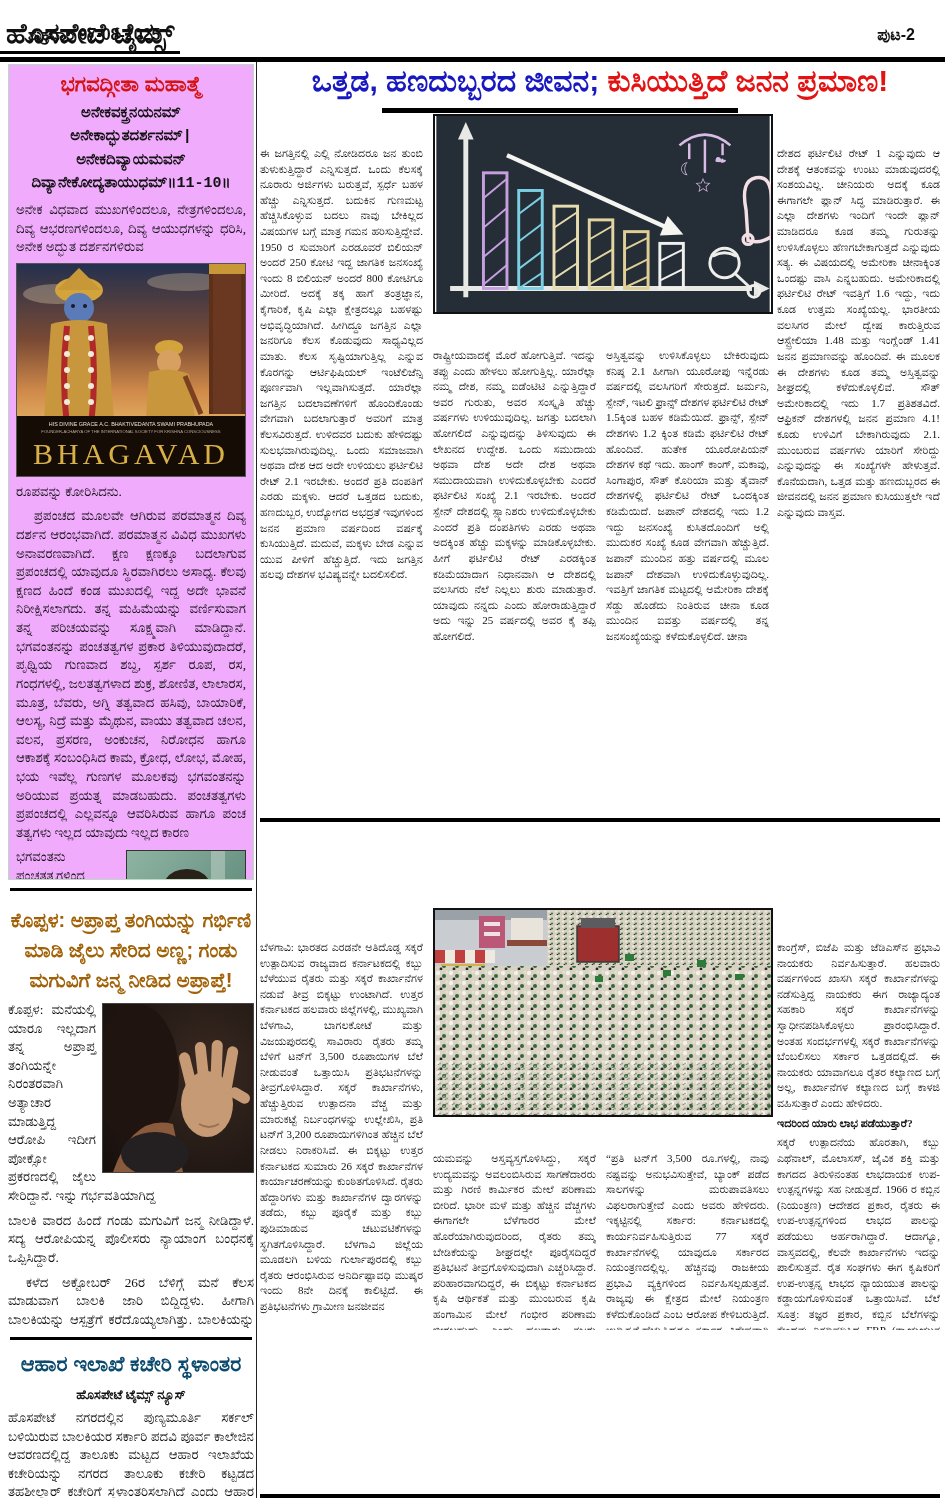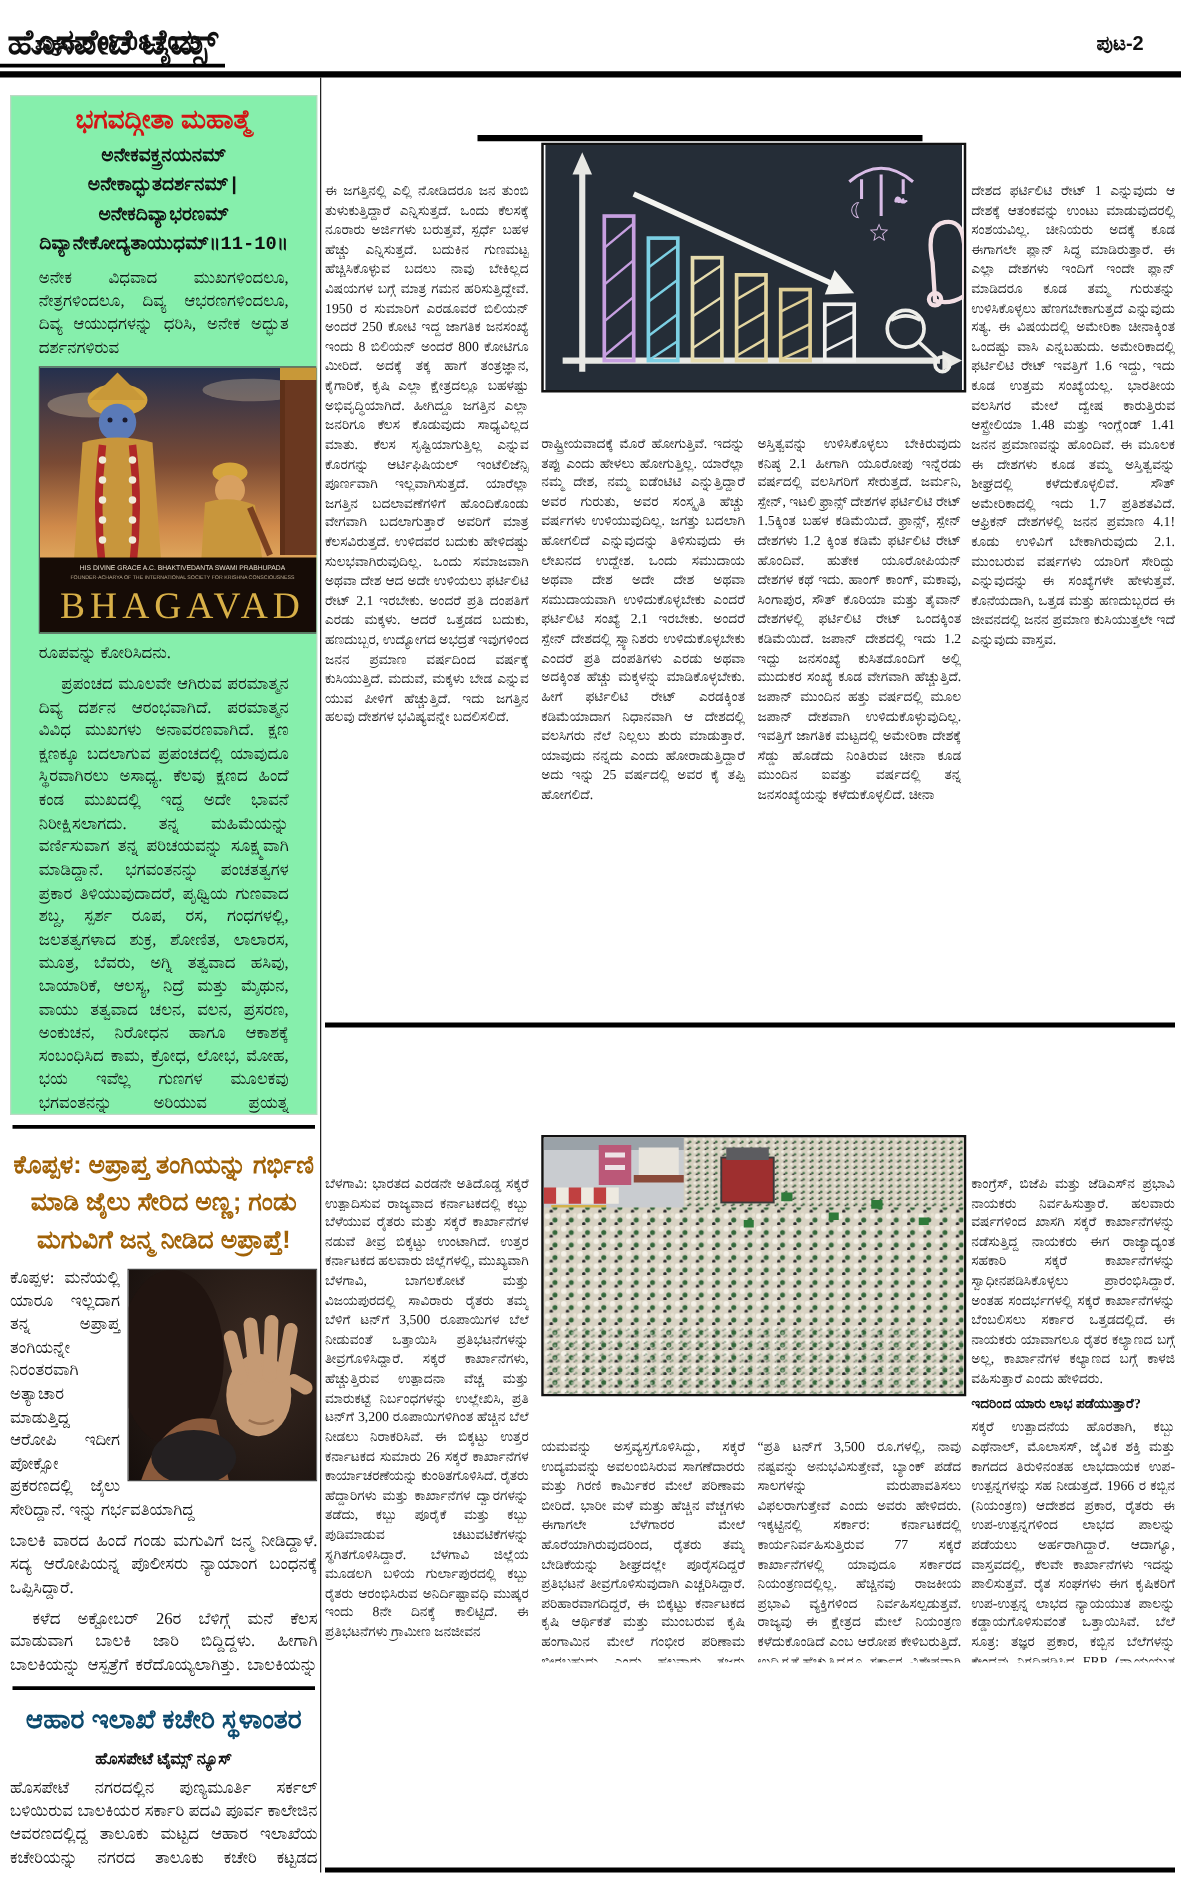--- a/index.html
+++ b/index.html
@@ -10,21 +10,21 @@
   .hdr{position:absolute;left:0;top:0;width:945px;height:57px;border-bottom:5px solid #000;}
   .hdr-date{position:absolute;left:28px;top:26px;font-weight:bold;font-size:16px;}
   .hdr-title{position:absolute;left:0;right:0;top:18px;text-align:left;font-weight:bold;
              font-size:28px;}
   .hdr-title span{border-bottom:3px solid #000;padding:0 6px 2px;}
   .hdr-page{position:absolute;right:30px;top:26px;font-weight:bold;font-size:16px;}
   
   .vrule{position:absolute;left:256px;top:62px;width:1px;height:1436px;background:#222;}
   
   .leftcol{position:absolute;left:8px;top:64px;width:246px;height:1434px;overflow:hidden;}
-  .gita{background:#86efac;border:1px solid #bcd9c4;padding:5px 22px;height:816px;overflow:hidden;box-sizing:border-box;margin-top:12px;}
+  .gita{background:#f0abfc;border:1px solid #bcd9c4;padding:5px 7px;height:816px;overflow:hidden;box-sizing:border-box;}
   .gita-title{color:#d31414;font-weight:bold;font-size:21px;text-align:center;margin:2px 0 6px;}
   .gita-verse{font-weight:bold;font-size:15px;text-align:center;line-height:1.55;font-family:Liberation Mono, monospace;}
   .btxt{font-size:13.3px;line-height:1.4;text-align:justify;margin:6px 0 0;}
   .btxt.ind{text-indent:18px;}
   .gita-img{width:228px;height:212px;border:1px solid #555;margin:6px auto 4px;display:block;}
   .auth-fig{float:right;width:120px;margin:2px 0 2px 6px;}
   .auth-img{width:118px;height:132px;border:1px solid #333;display:block;}
   .divider{height:3px;background:#000;margin:8px 2px;}
   .kop-head{color:#a16207;font-weight:bold;font-size:20px;line-height:1.5;text-align:center;margin:6px 2px;}
   .kop-img{float:right;width:150px;height:168px;border:1px solid #444;margin:2px 0 4px 6px;}
@@ -67,21 +67,21 @@
   <div class="hdr-page">ಪುಟ-2</div>
 </div>
 <div class="vrule"></div>
 
 <div class="leftcol">
 
   <div class="gita">
     <div class="gita-title sans">ಭಗವದ್ಗೀತಾ ಮಹಾತ್ಮೆ</div>
     <div class="gita-verse">ಅನೇಕವಕ್ತ್ರನಯನಮ್</div>
     <div class="gita-verse">ಅನೇಕಾದ್ಭುತದರ್ಶನಮ್|</div>
-    <div class="gita-verse">ಅನೇಕದಿವ್ಯಾಭರಣಮ್</div>
+    <div class="gita-verse">ಅನೇಕದಿವ್ಯಾಯಮವನ್</div>
     <div class="gita-verse">ದಿವ್ಯಾನೇಕೋದ್ಯತಾಯುಧಮ್॥11-10॥</div>
     <p class="btxt">ಅನೇಕ ವಿಧವಾದ ಮುಖಗಳಿಂದಲೂ, ನೇತ್ರಗಳಿಂದಲೂ, ದಿವ್ಯ ಆಭರಣಗಳಿಂದಲೂ, ದಿವ್ಯ ಆಯುಧಗಳನ್ನು ಧರಿಸಿ, ಅನೇಕ ಅದ್ಭುತ ದರ್ಶನಗಳಿರುವ</p>
 
     <svg class="gita-img" viewBox="0 0 228 212">
       <defs>
         <linearGradient id="sky" x1="0" y1="0" x2="0" y2="1">
           <stop offset="0" stop-color="#24304e"></stop>
             <stop offset="0.45" stop-color="#7a4a34"></stop>
           <stop offset="0.75" stop-color="#d08a4a"></stop>
             <stop offset="1" stop-color="#e8b868"></stop>
@@ -207,20 +207,23 @@
   <div class="food">
     <div class="food-head sans">ಆಹಾರ ಇಲಾಖೆ ಕಚೇರಿ ಸ್ಥಳಾಂತರ</div>
     <div class="byline">ಹೊಸಪೇಟೆ ಟೈಮ್ಸ್ ನ್ಯೂಸ್</div>
     <p class="btxt">ಹೊಸಪೇಟೆ ನಗರದಲ್ಲಿನ ಪುಣ್ಯಮೂರ್ತಿ ಸರ್ಕಲ್ ಬಳಿಯಿರುವ ಬಾಲಕಿಯರ ಸರ್ಕಾರಿ ಪದವಿ ಪೂರ್ವ ಕಾಲೇಜಿನ ಆವರಣದಲ್ಲಿದ್ದ ತಾಲೂಕು ಮಟ್ಟದ ಆಹಾರ ಇಲಾಖೆಯ ಕಚೇರಿಯನ್ನು ನಗರದ ತಾಲೂಕು ಕಚೇರಿ ಕಟ್ಟಡದ ತಹಶೀಲ್ದಾರ್ ಕಚೇರಿಗೆ ಸ್ಥಳಾಂತರಿಸಲಾಗಿದೆ ಎಂದು ಆಹಾರ ಇಲಾಖೆಯ ಶಿರಸ್ತೇದಾರರು ಪ್ರಕಟಣೆಯಲ್ಲಿ ತಿಳಿಸಿದ್ದಾರೆ.</p>
   </div>
 
 </div>
 
 <div class="rightcol">
 
+  <div class="main-head sans">
+    <span class="hl-blue">ಒತ್ತಡ, ಹಣದುಬ್ಬರದ ಜೀವನ; </span><span class="hl-red">ಕುಸಿಯುತ್ತಿದೆ ಜನನ ಪ್ರಮಾಣ!</span>
+  </div>
   <div class="head-rule"></div>
 
   <div class="art1">
     <div class="col c1">ಈ ಜಗತ್ತಿನಲ್ಲಿ ಎಲ್ಲಿ ನೋಡಿದರೂ ಜನ ತುಂಬಿ ತುಳುಕುತ್ತಿದ್ದಾರೆ ಎನ್ನಿಸುತ್ತದೆ. ಒಂದು ಕೆಲಸಕ್ಕೆ ನೂರಾರು ಅರ್ಜಿಗಳು ಬರುತ್ತವೆ, ಸ್ಪರ್ಧೆ ಬಹಳ ಹೆಚ್ಚು ಎನ್ನಿಸುತ್ತದೆ. ಬದುಕಿನ ಗುಣಮಟ್ಟ ಹೆಚ್ಚಿಸಿಕೊಳ್ಳುವ ಬದಲು ನಾವು ಬೇಕಿಲ್ಲದ ವಿಷಯಗಳ ಬಗ್ಗೆ ಮಾತ್ರ ಗಮನ ಹರಿಸುತ್ತಿದ್ದೇವೆ. 1950 ರ ಸುಮಾರಿಗೆ ಎರಡೂವರೆ ಬಿಲಿಯನ್ ಅಂದರೆ 250 ಕೋಟಿ ಇದ್ದ ಜಾಗತಿಕ ಜನಸಂಖ್ಯೆ ಇಂದು 8 ಬಿಲಿಯನ್ ಅಂದರೆ 800 ಕೋಟಿಗೂ ಮೀರಿದೆ. ಅದಕ್ಕೆ ತಕ್ಕ ಹಾಗೆ ತಂತ್ರಜ್ಞಾನ, ಕೈಗಾರಿಕೆ, ಕೃಷಿ ಎಲ್ಲಾ ಕ್ಷೇತ್ರದಲ್ಲೂ ಬಹಳಷ್ಟು ಅಭಿವೃದ್ಧಿಯಾಗಿದೆ. ಹೀಗಿದ್ದೂ ಜಗತ್ತಿನ ಎಲ್ಲಾ ಜನರಿಗೂ ಕೆಲಸ ಕೊಡುವುದು ಸಾಧ್ಯವಿಲ್ಲದ ಮಾತು. ಕೆಲಸ ಸೃಷ್ಟಿಯಾಗುತ್ತಿಲ್ಲ ಎನ್ನುವ ಕೊರಗನ್ನು ಆರ್ಟಿಫಿಷಿಯಲ್ ಇಂಟೆಲಿಜೆನ್ಸಿ ಪೂರ್ಣವಾಗಿ ಇಲ್ಲವಾಗಿಸುತ್ತದೆ. ಯಾರೆಲ್ಲಾ ಜಗತ್ತಿನ ಬದಲಾವಣೆಗಳಿಗೆ ಹೊಂದಿಕೊಂಡು ವೇಗವಾಗಿ ಬದಲಾಗುತ್ತಾರೆ ಅವರಿಗೆ ಮಾತ್ರ ಕೆಲಸವಿರುತ್ತದೆ. ಉಳಿದವರ ಬದುಕು ಹೇಳಿದಷ್ಟು ಸುಲಭವಾಗಿರುವುದಿಲ್ಲ. ಒಂದು ಸಮಾಜವಾಗಿ ಅಥವಾ ದೇಶ ಆದ ಅದೇ ಉಳಿಯಲು ಫರ್ಟಿಲಿಟಿ ರೇಟ್ 2.1 ಇರಬೇಕು. ಅಂದರೆ ಪ್ರತಿ ದಂಪತಿಗೆ ಎರಡು ಮಕ್ಕಳು. ಆದರೆ ಒತ್ತಡದ ಬದುಕು, ಹಣದುಬ್ಬರ, ಉದ್ಯೋಗದ ಅಭದ್ರತೆ ಇವುಗಳಿಂದ ಜನನ ಪ್ರಮಾಣ ವರ್ಷದಿಂದ ವರ್ಷಕ್ಕೆ ಕುಸಿಯುತ್ತಿದೆ. ಮದುವೆ, ಮಕ್ಕಳು ಬೇಡ ಎನ್ನುವ ಯುವ ಪೀಳಿಗೆ ಹೆಚ್ಚುತ್ತಿದೆ. ಇದು ಜಗತ್ತಿನ ಹಲವು ದೇಶಗಳ ಭವಿಷ್ಯವನ್ನೇ ಬದಲಿಸಲಿದೆ.</div>
 
     <svg class="chart-img" viewBox="0 0 340 200">
       <rect width="340" height="200" fill="#272f3a"></rect>
       <rect width="340" height="200" fill="#1f2731" opacity="0.25"></rect>
 
       <line x1="30" y1="185" x2="30" y2="22" stroke="#e8e8e4" stroke-width="5"></line>

